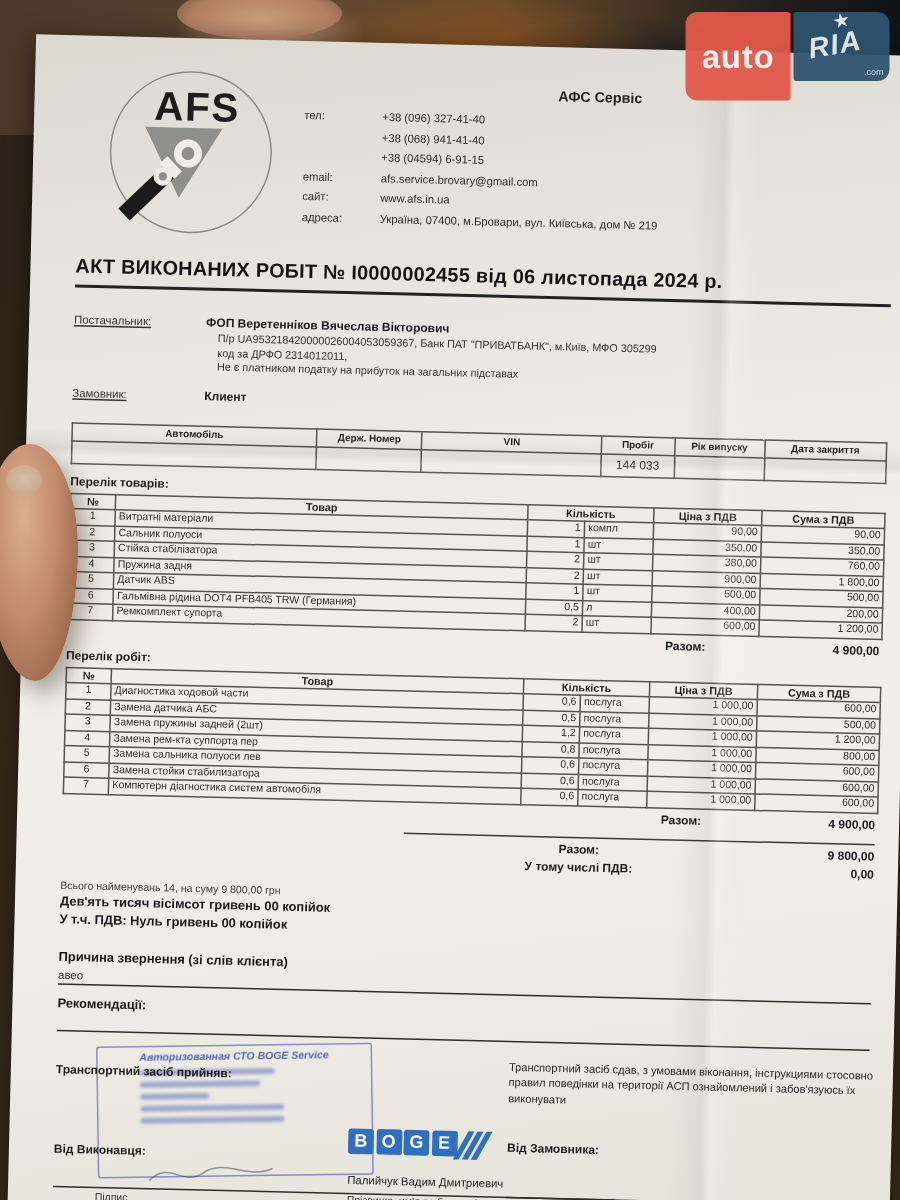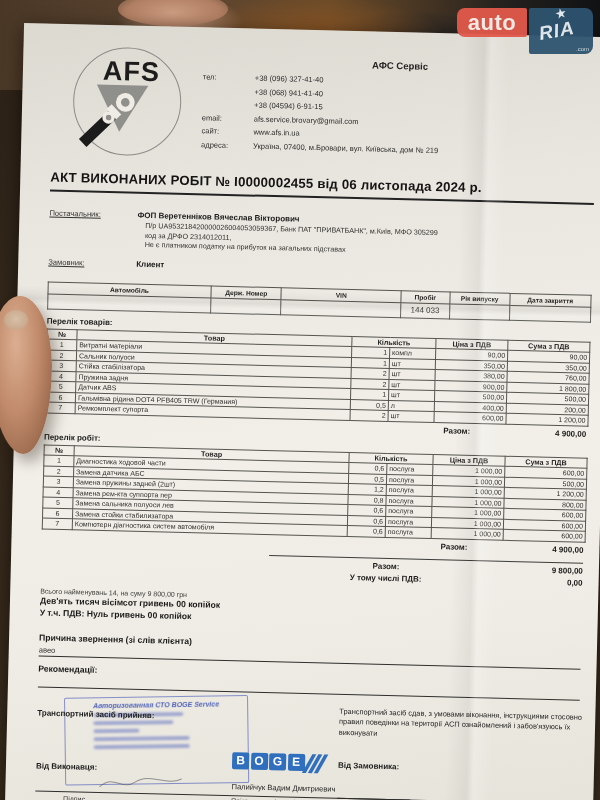--- a/index.html
+++ b/index.html
@@ -97,21 +97,21 @@
     border-radius:48% 52% 46% 54%/40% 44% 56% 60%;
     box-shadow:6px 8px 14px rgba(40,25,15,.35);}
   .thumb-nail{position:absolute;left:14px;top:14px;width:24px;height:20px;
     background:radial-gradient(ellipse at 50% 45%,#d8c0a8 0%,#c9a98c 70%,#b88f72 100%);
     border-radius:50%;}
   .finger-top{position:absolute;left:118px;top:-8px;width:110px;height:34px;
     background:radial-gradient(ellipse at 50% 60%,#cb9c80 0%,#b07e62 60%,rgba(120,80,55,0) 100%);
     border-radius:50%;}
   
   .badge{position:absolute;right:7px;top:8px;display:flex;z-index:50;opacity:.95;}
-  .badge .auto-box{width:70px;height:29px;background:#e2594b;border-radius:8px 2px 2px 8px;
+  .badge .auto-box{width:70px;height:59px;background:#e2594b;border-radius:8px 2px 2px 8px;
     display:flex;align-items:center;justify-content:center;}
   .badge .auto-box span{color:#fdf3ef;font-size:22px;font-weight:bold;letter-spacing:.5px;}
   .badge .ria-box{width:64px;height:46px;background:#2e5470;border-radius:2px 8px 8px 2px;
     margin-left:2px;position:relative;overflow:hidden;}
   .badge .ria-text{position:absolute;left:10px;top:12px;color:#e8eef2;font-size:19px;
     font-weight:bold;font-style:italic;transform:rotate(-10deg);letter-spacing:1px;}
   .badge .ria-star{position:absolute;left:26px;top:-2px;color:#eef3f6;font-size:13px;transform:rotate(-12deg);}
   .badge .ria-com{position:absolute;right:4px;bottom:2px;color:#cdd8de;font-size:6px;}
 </style>
 </head>

